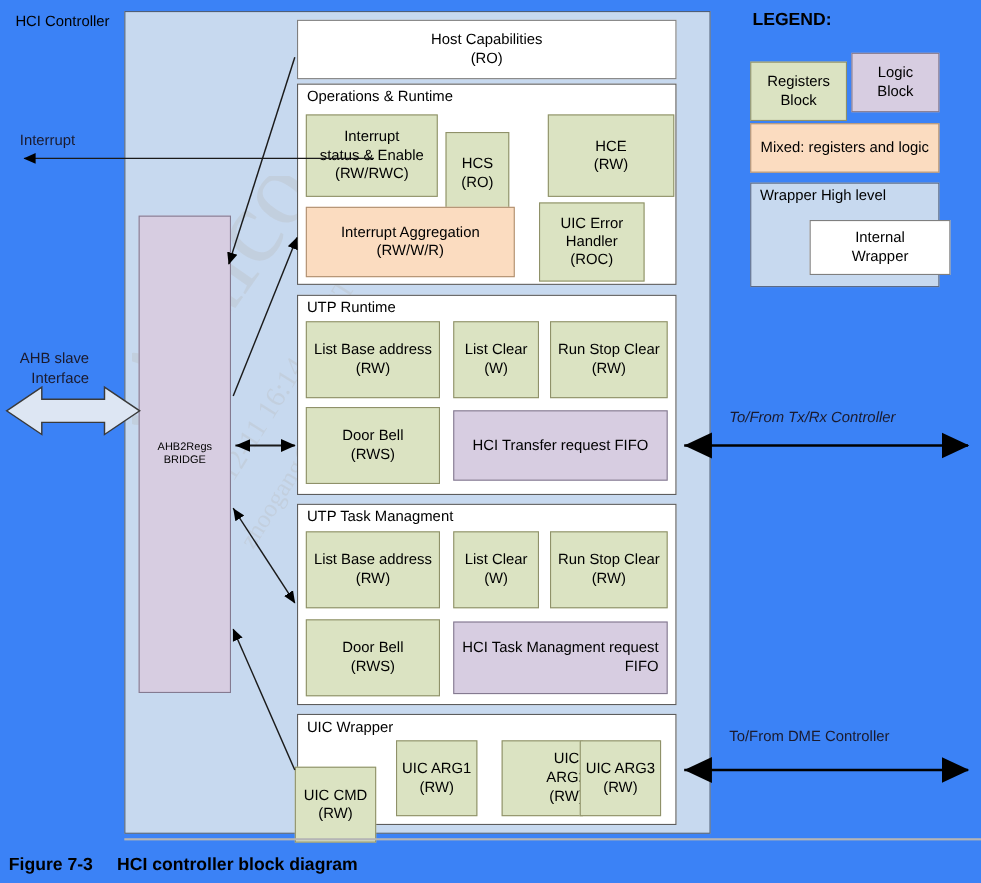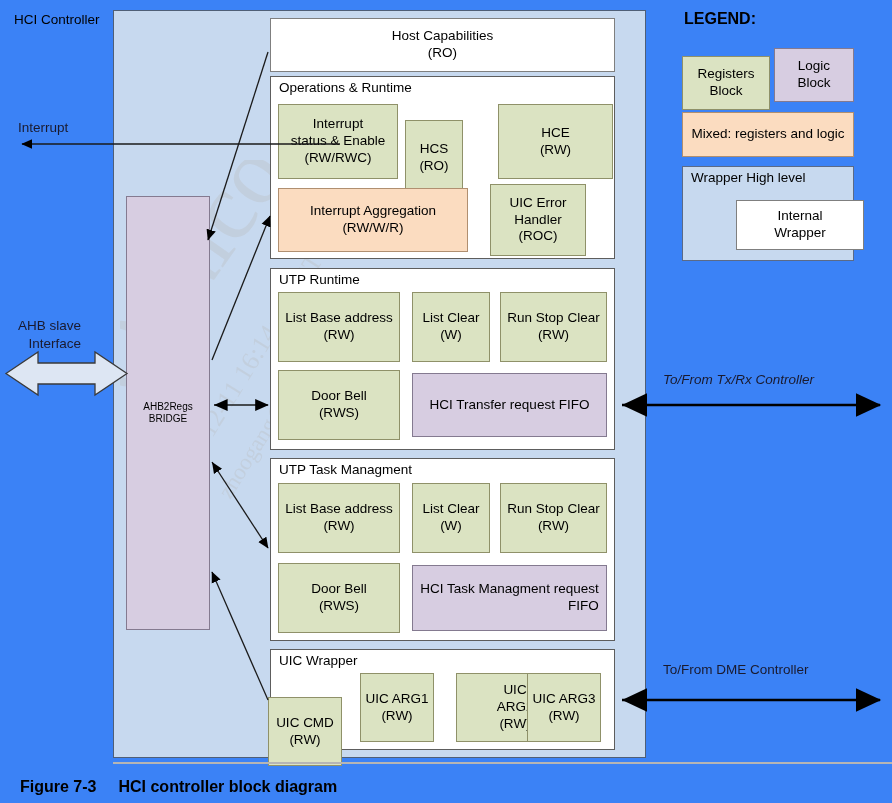--- a/index.html
+++ b/index.html
@@ -75,21 +75,21 @@
   .flabel {
     position: absolute;
     font-size: 13.5px;
     color: #1a1a2e;
     white-space: nowrap;
   }
 
   
   #caption {
     position: absolute;
-    left: 20px; top: 778px;
+    left: 8px; top: 778px;
     font-size: 16px;
     font-weight: bold;
     color: #000;
   }
   #caption .cap-num { margin-right: 22px; }
 
   
   #caption-rule {
     position: absolute;
     left: 113px; top: 762px;

